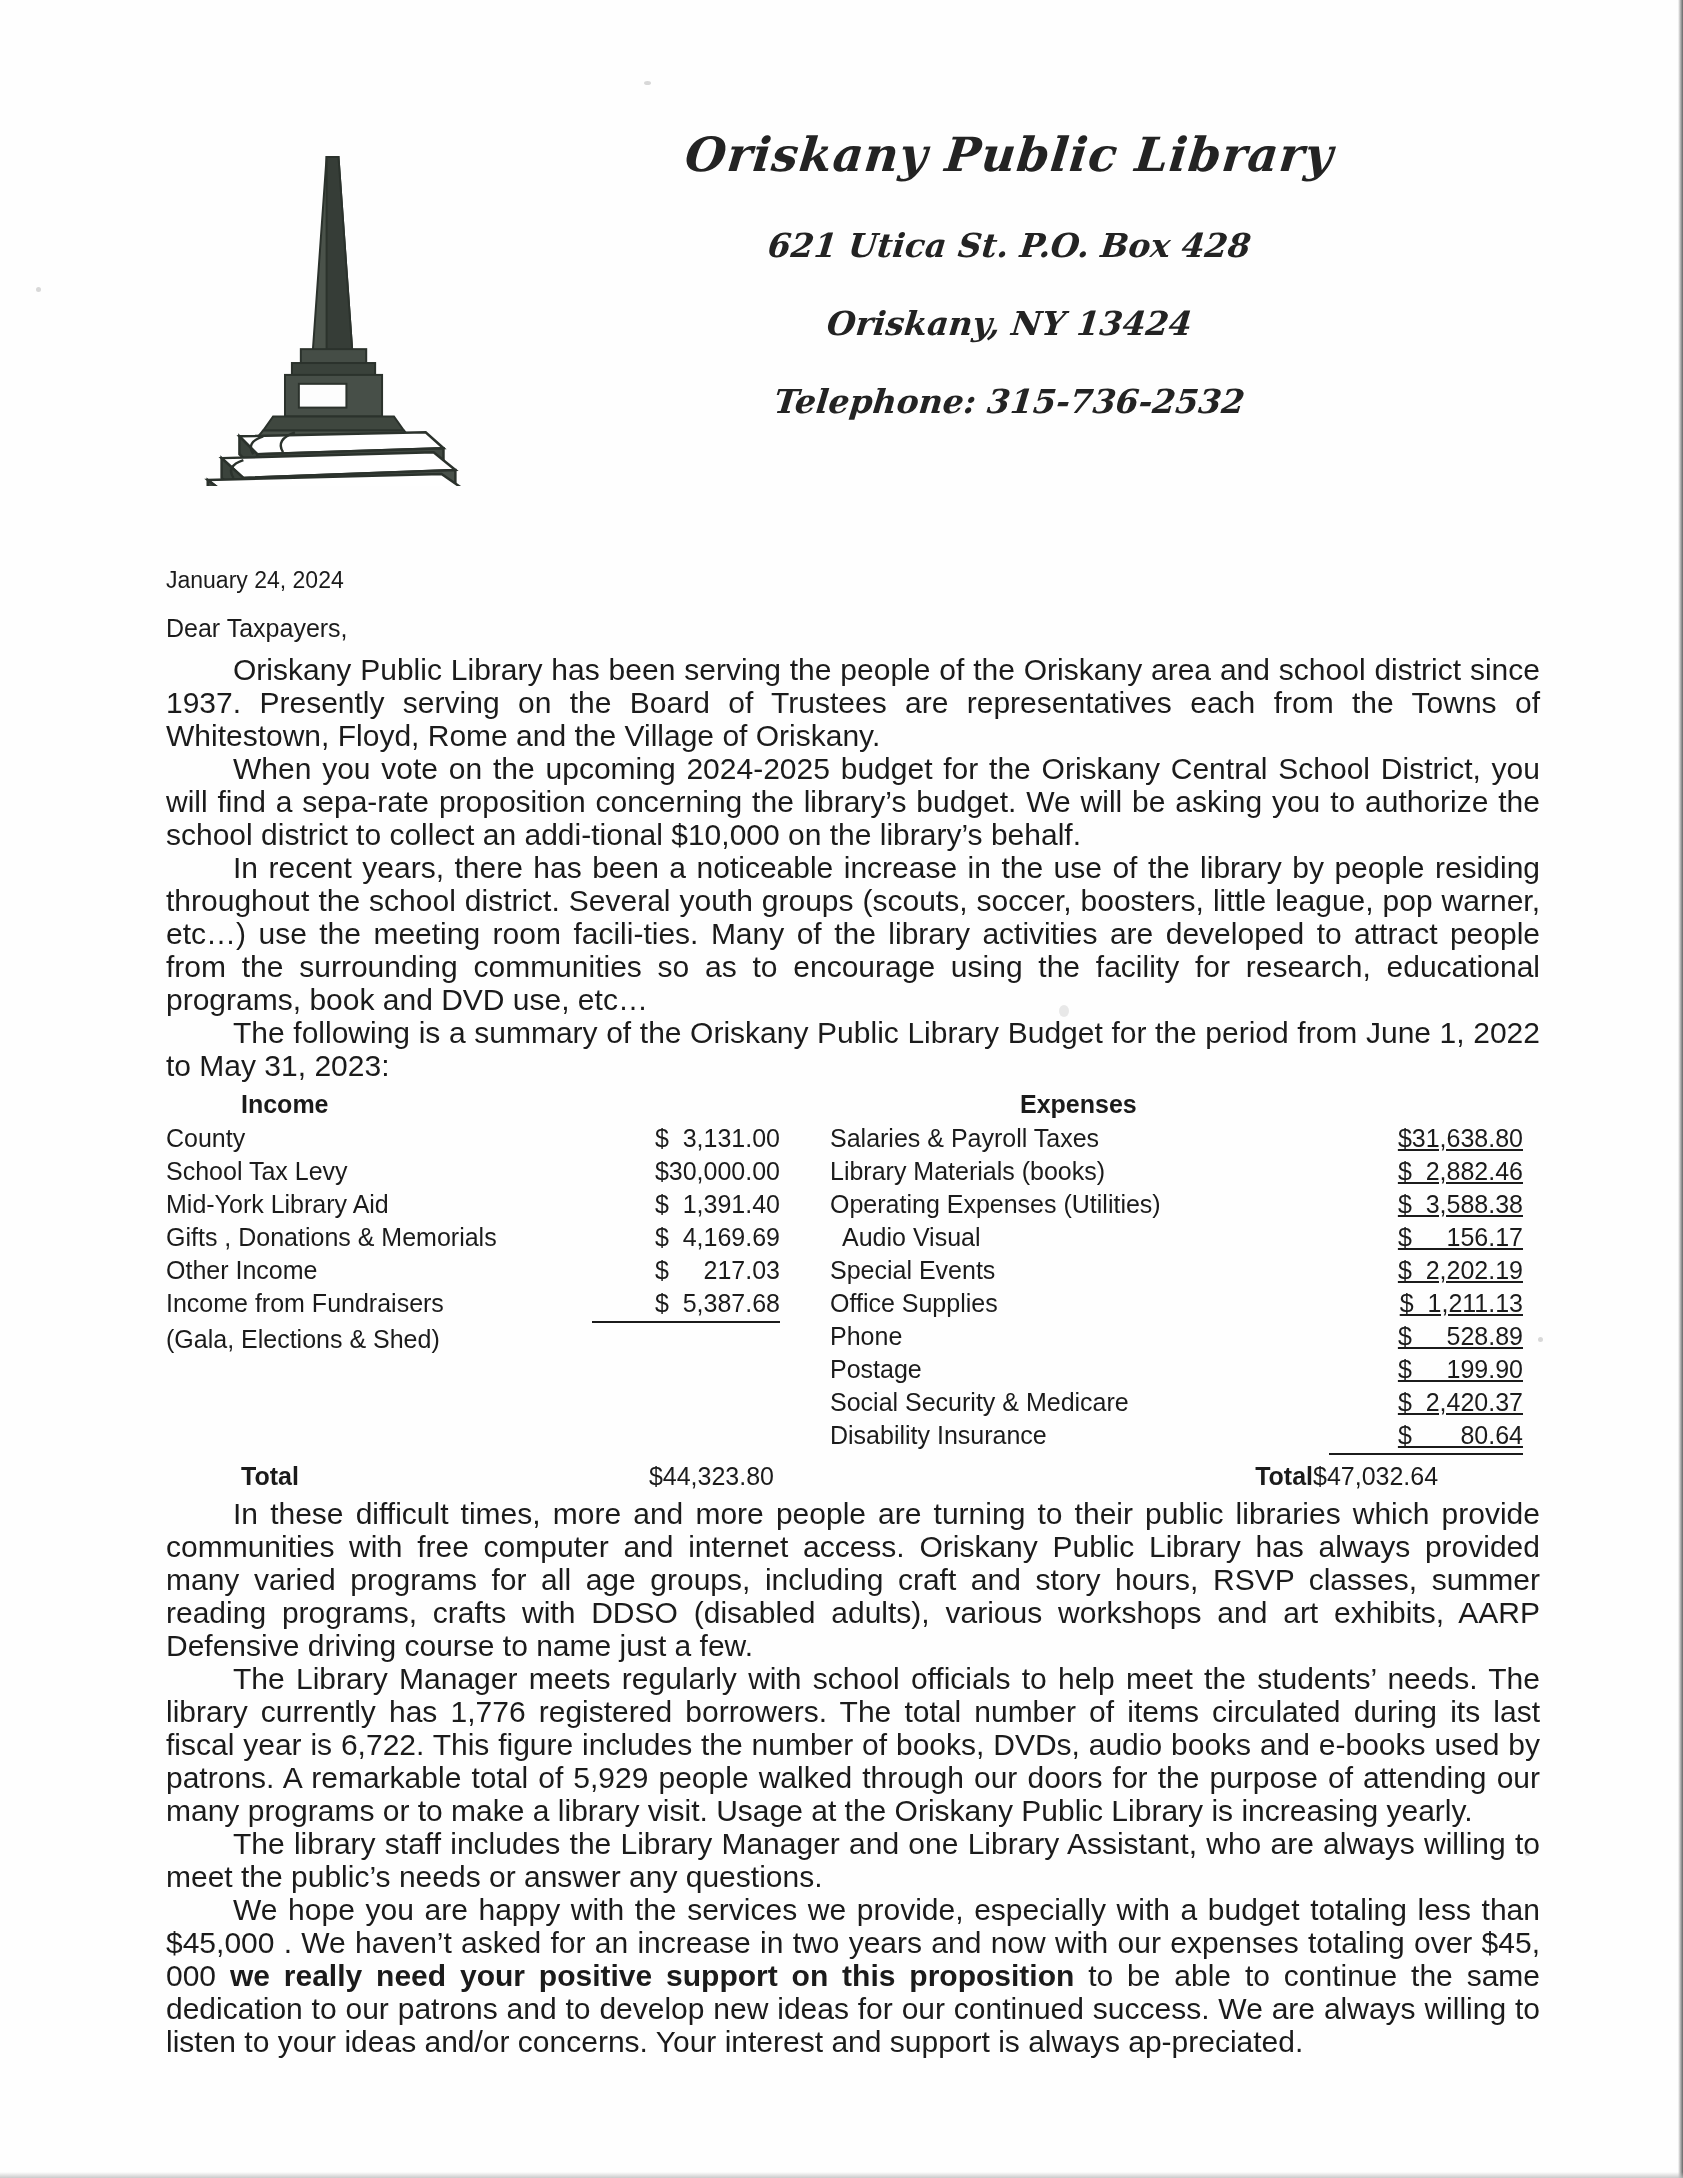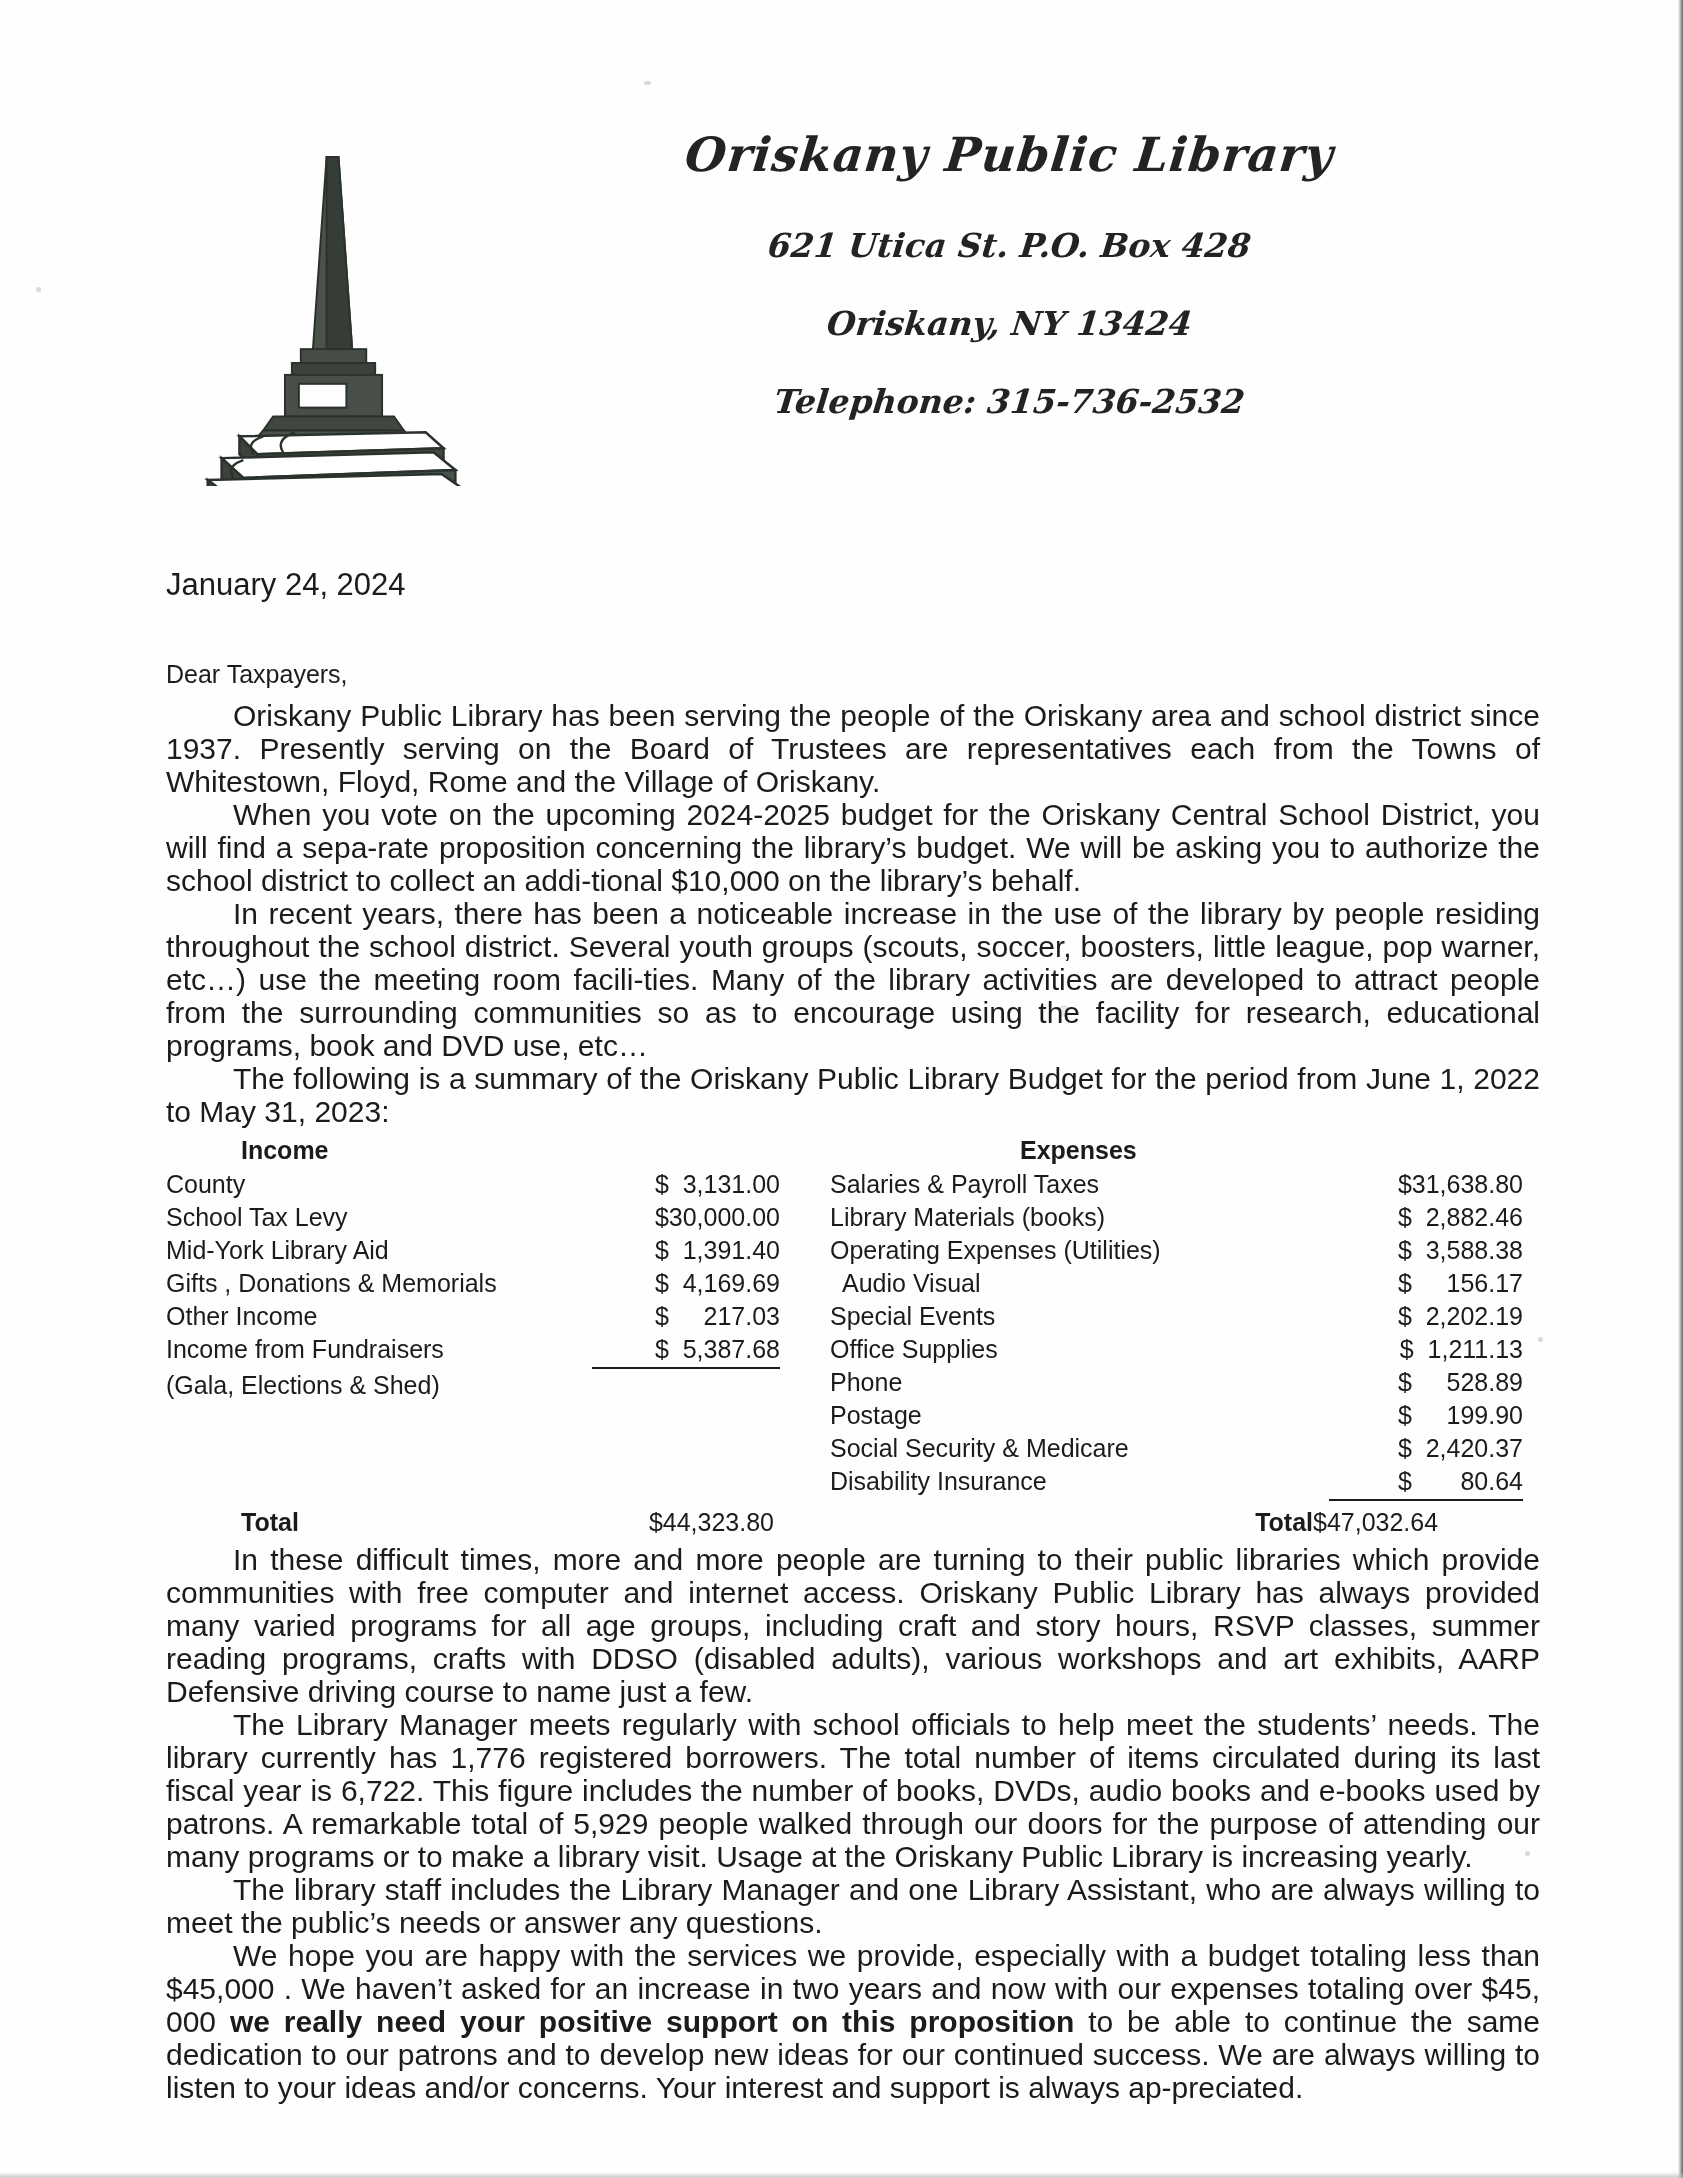--- a/index.html
+++ b/index.html
@@ -82,23 +82,23 @@
   .lh-line:last-child { margin-bottom: 0; }
 
   
   .body-wrap {
     position: absolute;
     left: 166px;
     top: 569px;
     width: 1374px;
   }
   .date-line {
-    font-size: 31px;
+    font-size: 23px;
     line-height: 1.0;
-    margin-bottom: 62px;
+    margin-bottom: 24px;
   }
   .salutation {
     font-size: 25px;
     line-height: 1.0;
     margin-bottom: 12px;
   }
   p.para {
     font-size: 30px;
     line-height: 33px;
     margin: 0 0 0 0;
@@ -137,21 +137,21 @@
     line-height: 33px;
     white-space: nowrap;
   }
   .row .lbl { text-align: left; }
   .row .amt {
     font-variant-numeric: tabular-nums;
     text-align: right;
     white-space: pre;
   }
   .col-income .amt { min-width: 188px; }
-  .col-expense .amt { min-width: 194px; }
+  .col-expense .amt { min-width: 194px; text-decoration: underline; }
   .row.underline .amt {
     border-bottom: 2px solid #1b1b1b;
     padding-bottom: 1px;
   }
   .row.indent .lbl { padding-left: 12px; }
   .totals {
     display: flex;
     width: 100%;
     margin-top: 5px;
   }

